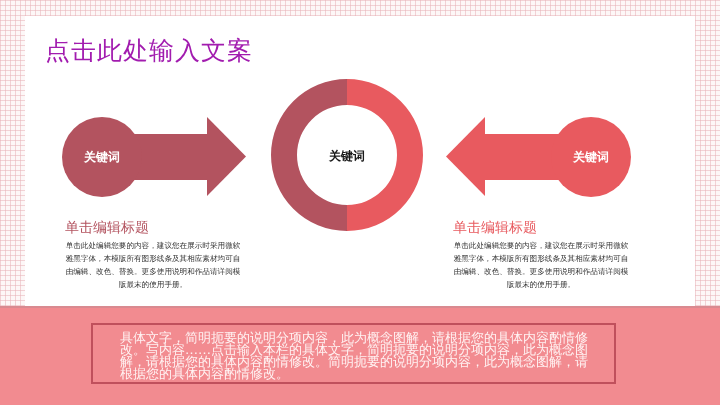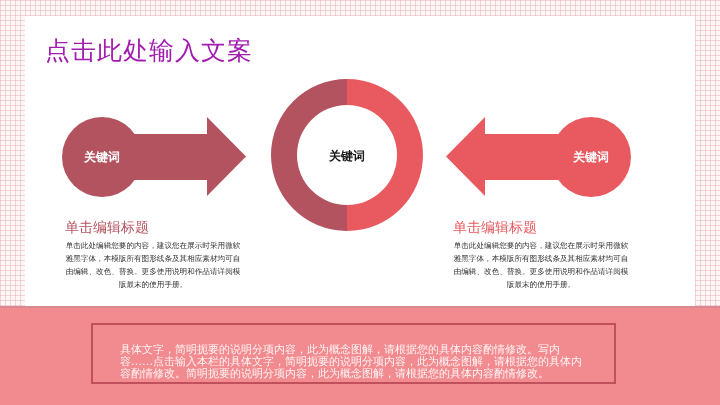--- a/index.html
+++ b/index.html
@@ -35,22 +35,22 @@
   .band {
     position: absolute; left: 0; top: 306px; width: 720px; height: 99px;
     background: #f28b90;
     border-top: 2px solid #d98a90;
   }
   .note-box {
     position: absolute; left: 91px; top: 323px; width: 521px; height: 57px;
     border: 2px solid #c0505c;
   }
   .note-text {
-    position: absolute; left: 27px; top: 19px; width: 470px;
-    font-size: 11px; line-height: 12px; color: #fff3f3;
+    position: absolute; left: 27px; top: 7px; width: 470px;
+    font-size: 13px; line-height: 12px; color: #fff3f3;
   }
 </style>
 </head>
 <body>
 
 <div class="card"></div>
 
 <div class="title">点击此处输入文案</div>
 
 <svg class="diagram" width="720" height="405">

